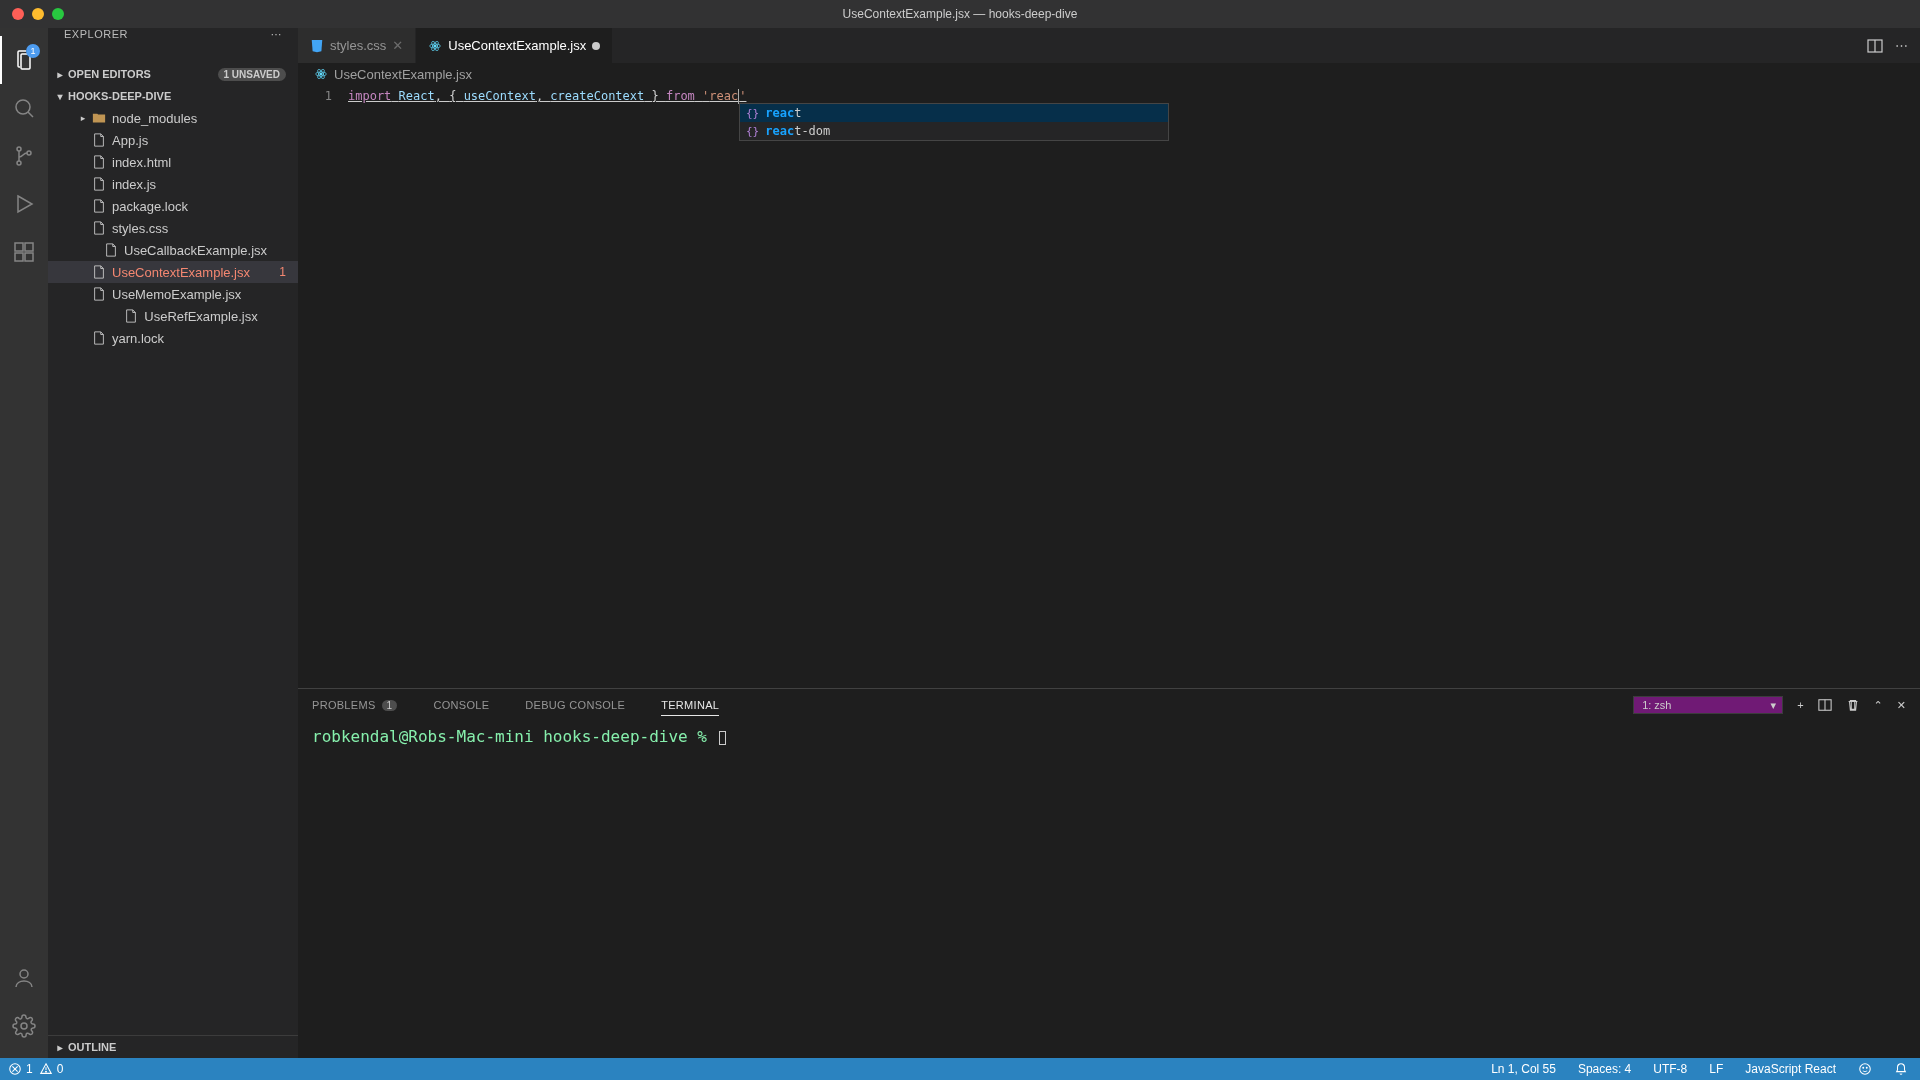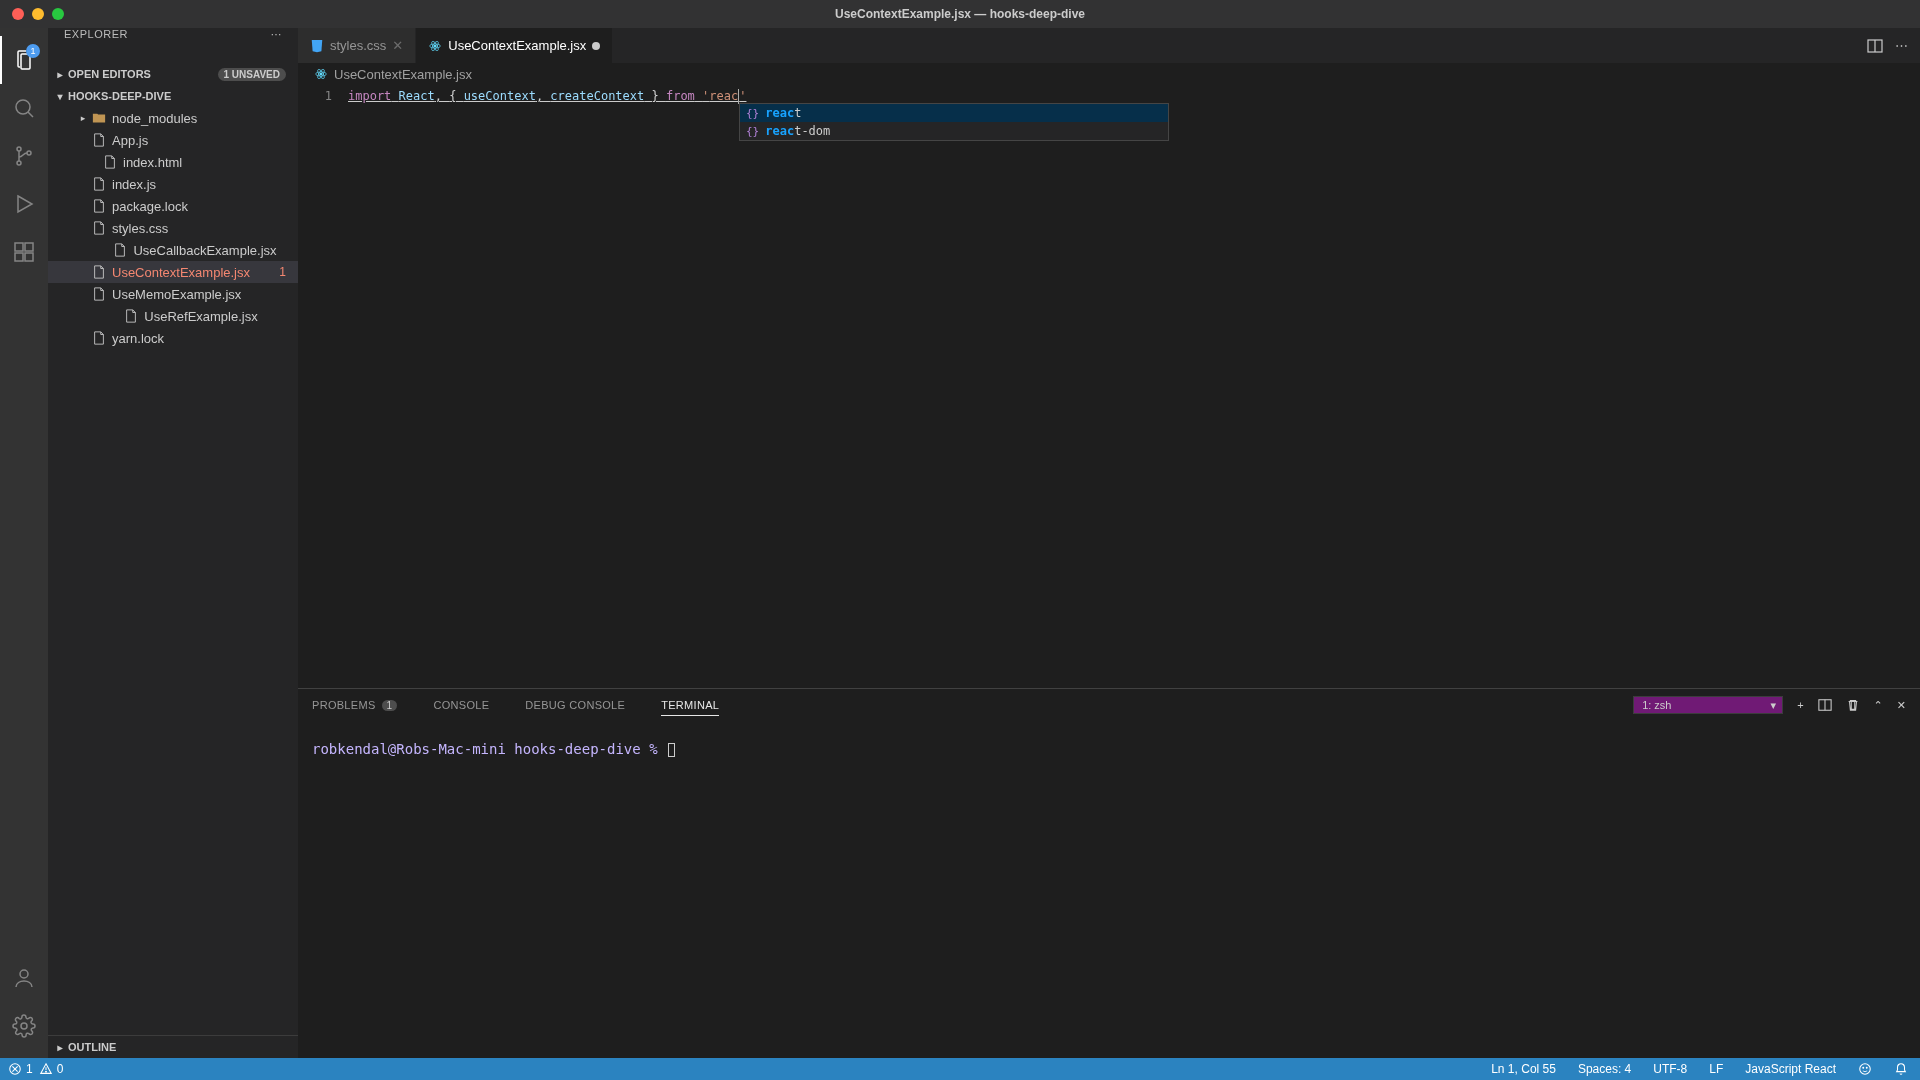--- a/index.html
+++ b/index.html
@@ -32,21 +32,20 @@
 }
 .tl-red { background: #ff5f57; }
 .tl-yellow { background: #febc2e; }
 .tl-green { background: #28c840; }
 .title-text {
   position: absolute;
   left: 50%;
   transform: translateX(-50%);
   color: #cccccc;
   font-size: 12px;
-  font-weight: bold;
 }
 .main-area {
   flex: 1;
   display: flex;
   min-height: 0;
 }
 .activity-bar {
   width: 48px;
   background: #333333;
   display: flex;
@@ -330,23 +329,22 @@
 }
 .term-select::after {
   content: '▾';
   position: absolute;
   right: 6px;
 }
 .terminal-body {
   flex: 1;
   padding: 6px 14px;
   font-family: "Menlo", "Monaco", monospace;
-  font-size: 14px;
-  color: #c4b5fd;
-  margin-top: 14px;
+  font-size: 16px;
+  color: #86efac;
 }
 .term-cursor-box {
   display: inline-block;
   width: 7px; height: 14px;
   border: 1px solid #cccccc;
   vertical-align: middle;
   margin-left: 2px;
 }
 .statusbar {
   height: 22px;
@@ -465,21 +463,21 @@
         </div>
         <div class="tree-item" style="padding-left: 42px;">
           <span class="ficon">
             <svg width="14" height="14" viewBox="0 0 16 16" fill="none" stroke="#cccccc" stroke-width="1">
               <path d="M3 1h7l3 3v11H3z"></path>
               <path d="M10 1v3h3"></path>
             </svg>
           </span>
           <span>App.js</span>
         </div>
-        <div class="tree-item" style="padding-left: 42px; margin-left: 11px;">
+        <div class="tree-item" style="padding-left: 42px;">
           <span class="ficon">
             <svg width="14" height="14" viewBox="0 0 16 16" fill="none" stroke="#cccccc" stroke-width="1">
               <path d="M3 1h7l3 3v11H3z"></path>
               <path d="M10 1v3h3"></path>
             </svg>
           </span>
           <span>index.html</span>
         </div>
         <div class="tree-item" style="padding-left: 42px;">
           <span class="ficon">
@@ -501,21 +499,21 @@
         </div>
         <div class="tree-item" style="padding-left: 42px;">
           <span class="ficon">
             <svg width="14" height="14" viewBox="0 0 16 16" fill="none" stroke="#cccccc" stroke-width="1">
               <path d="M3 1h7l3 3v11H3z"></path>
               <path d="M10 1v3h3"></path>
             </svg>
           </span>
           <span>styles.css</span>
         </div>
-        <div class="tree-item" style="padding-left: 54px; justify-content: center;">
+        <div class="tree-item" style="padding-left: 54px;">
           <span class="ficon">
             <svg width="14" height="14" viewBox="0 0 16 16" fill="none" stroke="#cccccc" stroke-width="1">
               <path d="M3 1h7l3 3v11H3z"></path>
               <path d="M10 1v3h3"></path>
             </svg>
           </span>
           <span>UseCallbackExample.jsx</span>
         </div>
         <div class="tree-item selected error" style="padding-left: 42px;">
           <span class="ficon">

